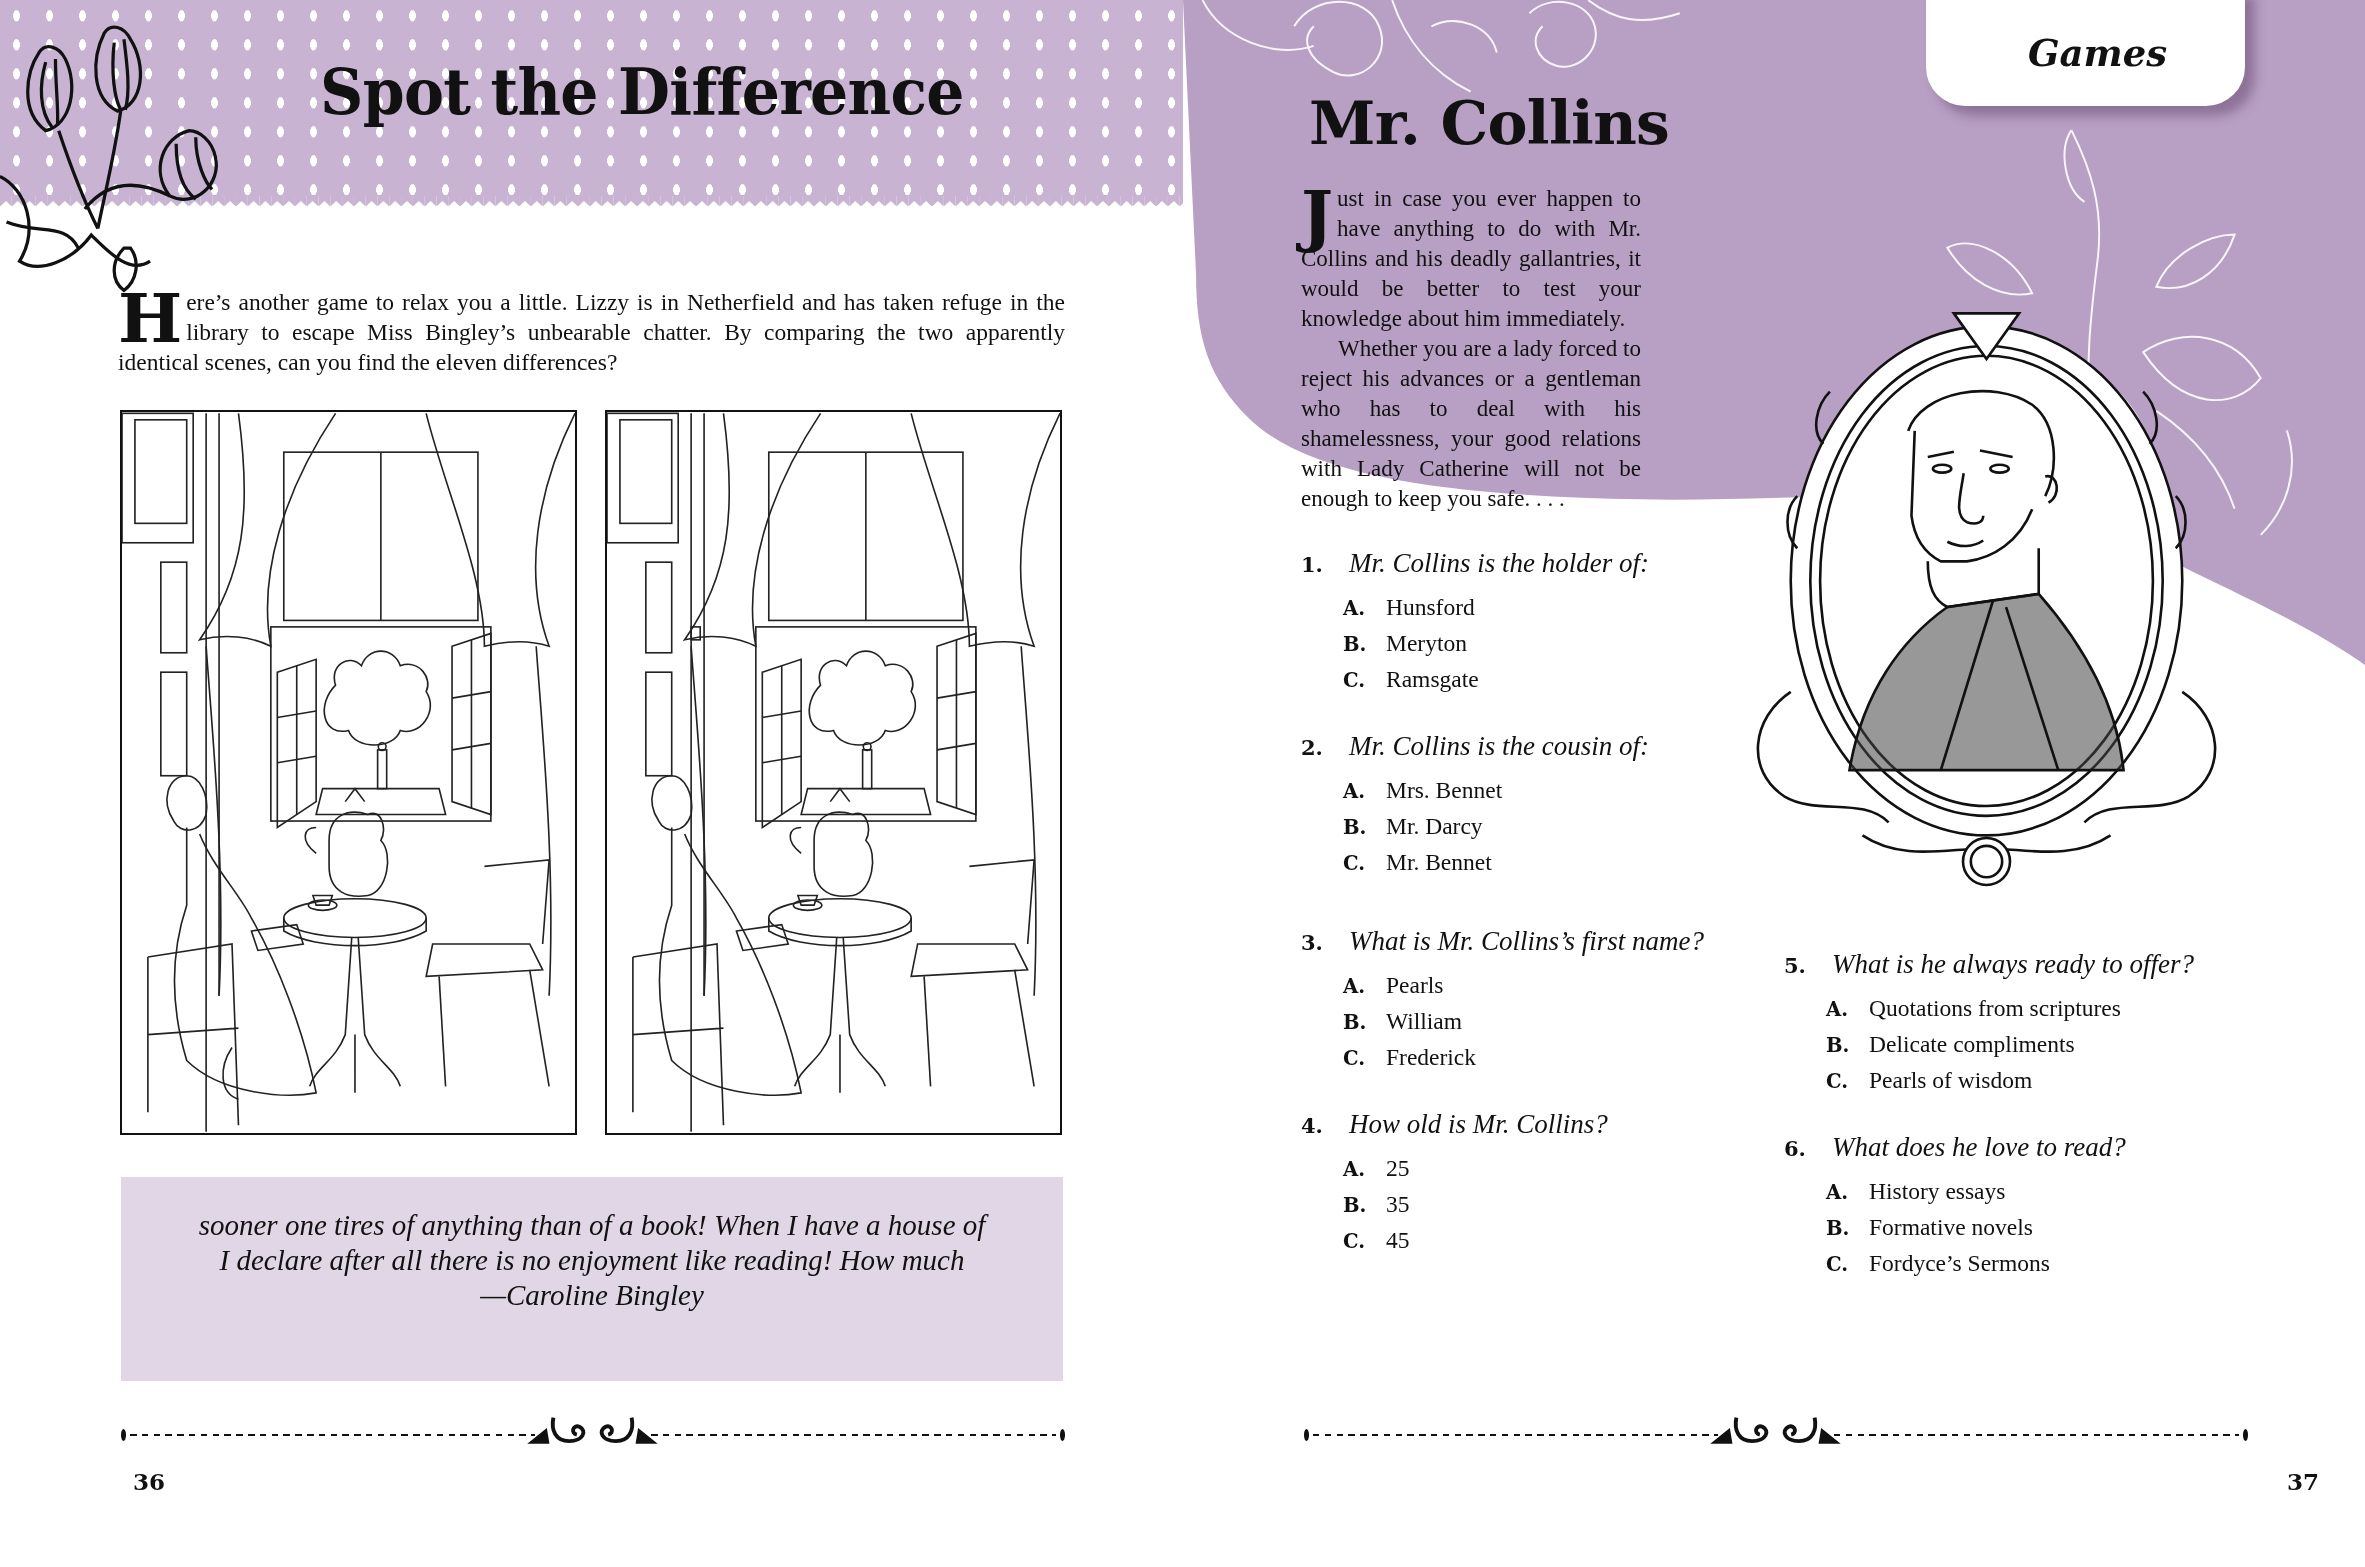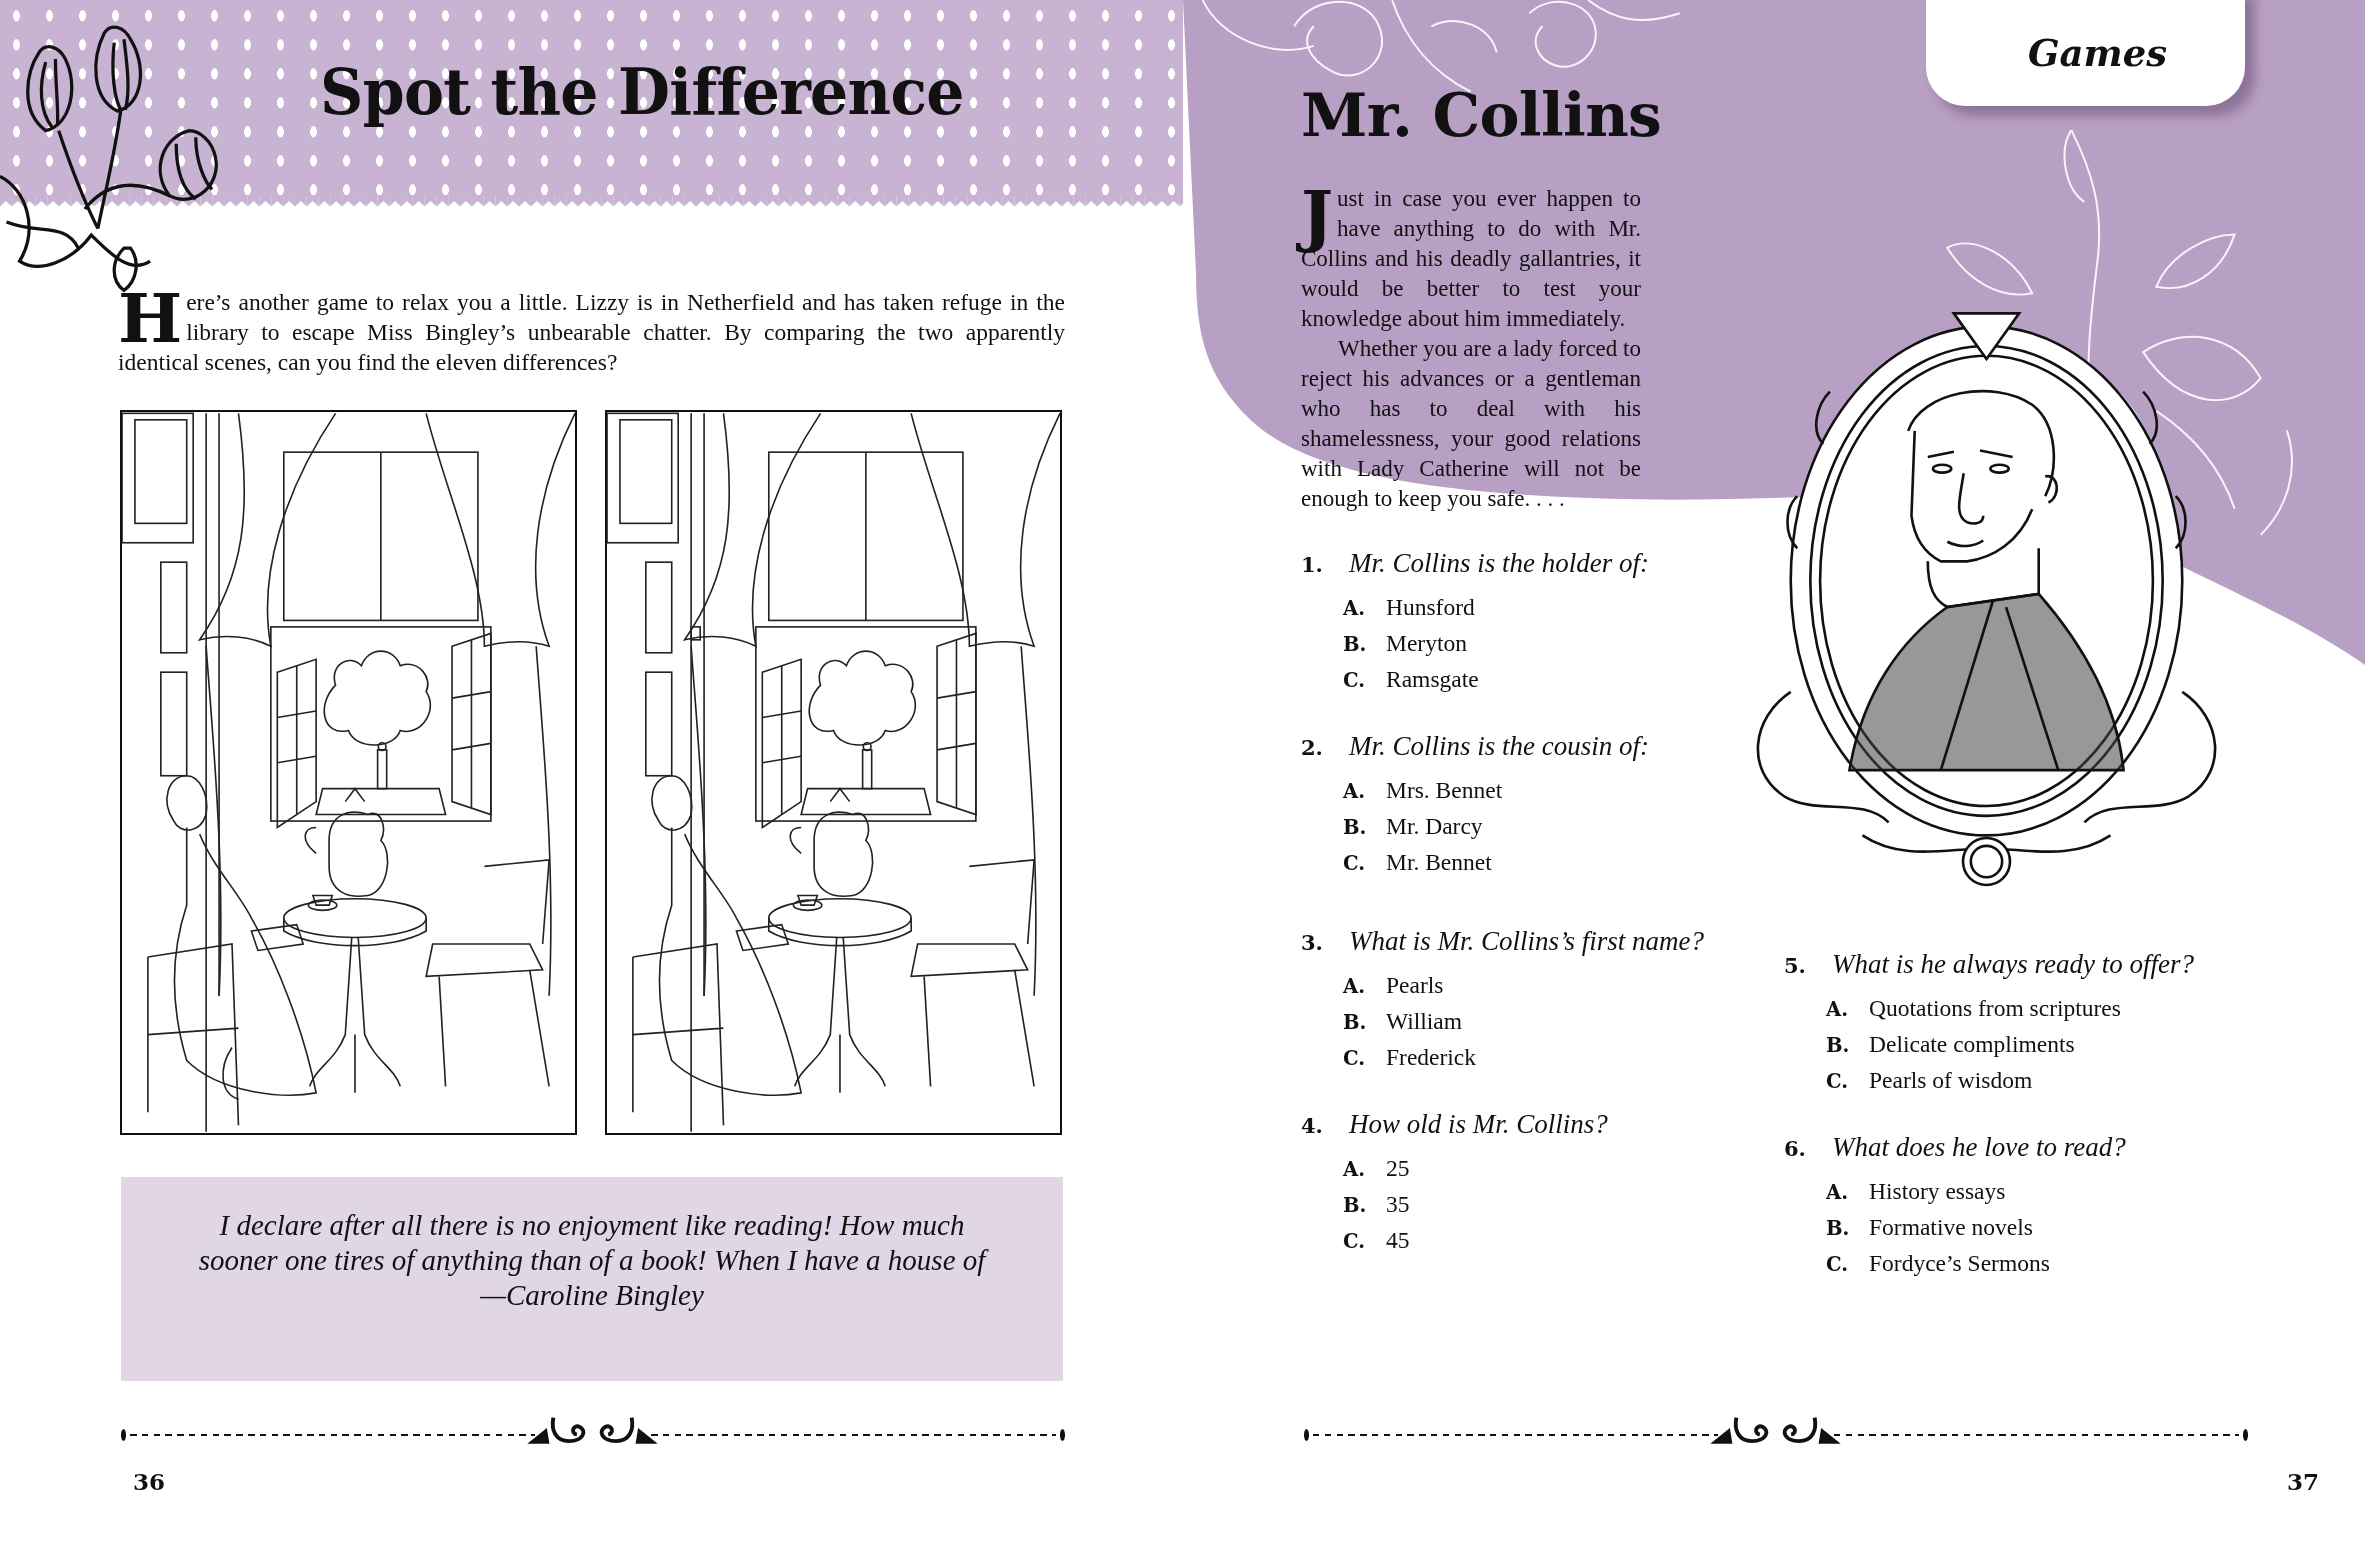--- a/index.html
+++ b/index.html
@@ -89,21 +89,21 @@
     position: absolute; left: 743px; top: -13px; width: 319px; height: 119px;
     background: #fff; border-radius: 0 0 39px 39px;
     box-shadow: 9.1px 9.1px 10.4px rgba(90,60,100,0.45);
     display: flex; align-items: center; justify-content: center; padding-top: 13px; box-sizing: border-box;
   }
   .games-tab span {
     font-family: "DejaVu Serif", serif; font-weight: 900; font-style: italic; font-size: 37px; color: #111; margin-left: 24px;
   }
 
   .title-right {
-    position: absolute; left: 118px; top: 80px; margin: 0;
+    position: absolute; left: 118px; top: 80px; margin: 8px;
     font-family: "DejaVu Serif", serif; font-weight: 900; font-size: 60px; letter-spacing: -0.7px; color: #111;
   }
 
   .collins-intro {
     position: absolute; left: 118px; top: 184px; width: 340px;
     font-size: 23px; line-height: 30px; text-align: justify; margin: 0;
   }
   .collins-intro p { margin: 0; }
   .collins-intro p + p { text-indent: 37px; }
   .dropcap-j {
@@ -242,22 +242,22 @@
         <line x1="630" y1="860" x2="660" y2="1040"></line>
       <path d="M40 840 L40 1080 M40 840 L170 820 L180 1100 M40 960 L180 950"></path>
       <path d="M100 560 C70 560 60 600 80 630 C90 650 120 650 130 620 C135 590 120 560 100 560Z"></path>
       <path d="M100 640 L100 760 C80 820 70 900 100 1000 C150 1050 250 1060 300 1050 C280 950 240 850 200 780 C180 740 140 700 120 650"></path>
       <path d="M200 800 L270 790 L280 820 L210 830Z"></path>
       <rect x="130" y="330" width="14" height="20"></rect>
     </svg>
   </div>
 
   <div class="quote-box">
+    <p>sooner one tires of anything than of a book! When I have a house of</p>
     <p>I declare after all there is no enjoyment like reading! How much</p>
-    <p>sooner one tires of anything than of a book! When I have a house of</p>
     <p>—Caroline Bingley</p>
   </div>
 
   <div class="rule rule-left">
     <span class="end-dot l"></span>
     <span class="dash-l"></span>
     <svg class="ornament" viewBox="0 0 200 46">
       <path d="M0 44 L30 20 L34 44Z" fill="#111"></path>
         <path d="M200 44 L170 20 L166 44Z" fill="#111"></path>
       <path d="M40 4 C36 24 44 40 64 40 C86 40 92 24 80 18 C70 14 66 28 76 30" fill="none" stroke="#111" stroke-width="6"></path>

